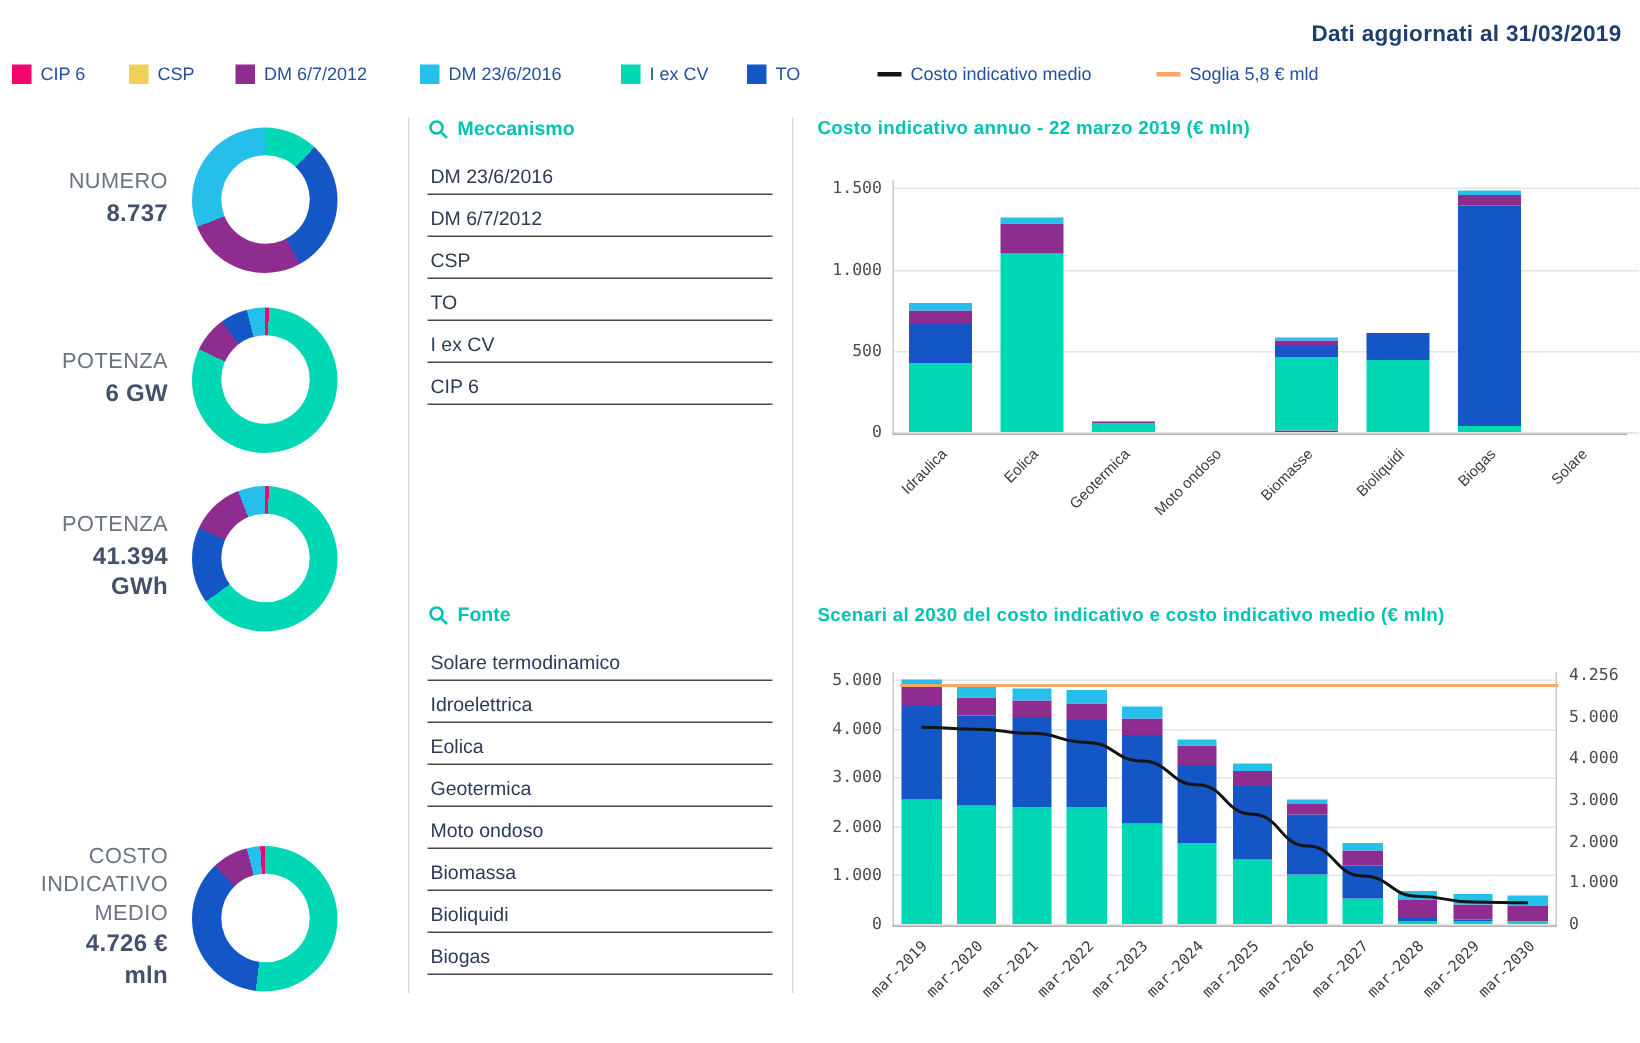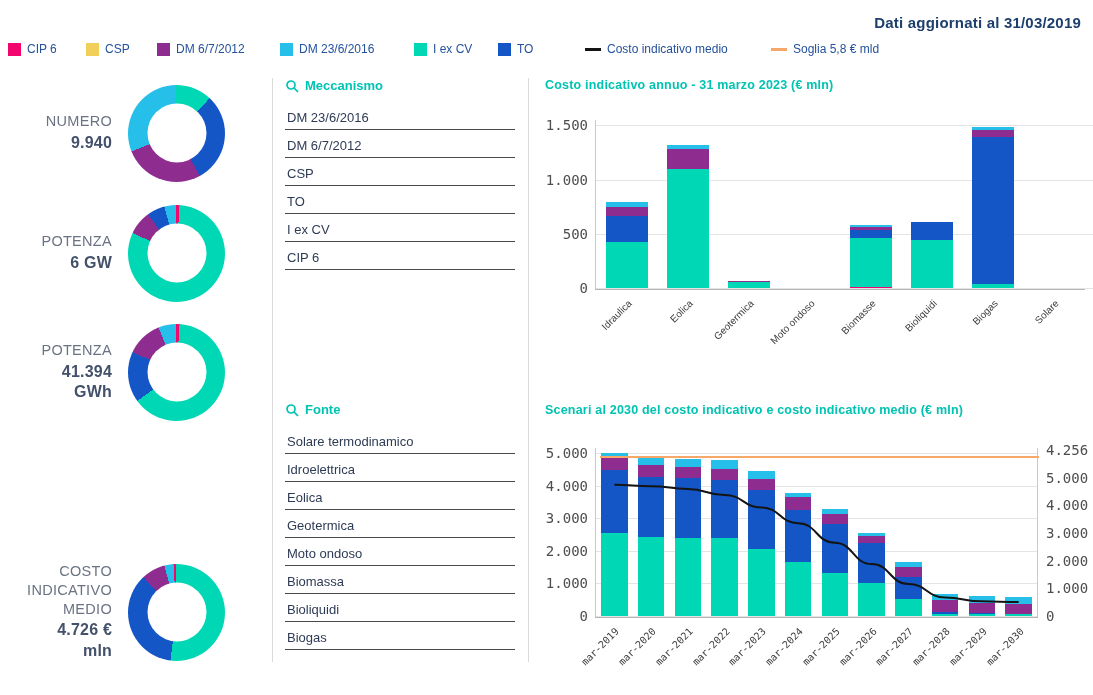--- a/index.html
+++ b/index.html
@@ -34,21 +34,21 @@
   .filter-item { font-size:13px; color:#2e3b55; padding:5px 2px 4px 2px; border-bottom:1px solid #4a4a4a; margin-bottom:3px; cursor:pointer; }
 
   
   .chart { position:absolute; left:545px; width:548px; }
   .chart-title { font-size:12.5px; font-weight:bold; color:#00c3b3; letter-spacing:.2px; }
   .plot { position:absolute; background:#fff; }
   .plot1 { left:50px; top:42px; width:490px; height:170px; border-left:1px solid #c9c9c9; border-bottom:2px solid #b5b5b5; }
   .plot2 { left:50px; top:45px; width:443px; height:170px; border-left:1px solid #c9c9c9; border-right:1px solid #c9c9c9; border-bottom:2px solid #b5b5b5; }
   .gridline { position:absolute; left:0; right:-8px; height:1px; background:#e4e4e4; }
   .plot2 .gridline { right:0; }
-  .ytick { position:absolute; right:calc(100% + 8px); transform:translateY(-50%); font-family:"DejaVu Sans Mono", monospace; font-size:14px; color:#4d4d4d; white-space:nowrap; }
+  .ytick { position:absolute; right:calc(100% + 8px); transform:translateY(-50%); font-family:"DejaVu Sans Mono", monospace; font-size:11px; color:#4d4d4d; white-space:nowrap; }
   .ytick.right { right:auto; left:calc(100% + 9px); }
   .barseg { position:absolute; }
   .xtick { position:absolute; white-space:nowrap; font-size:10px; color:#3c3c3c; transform:translate(-100%,0) rotate(-45deg); transform-origin:right center; font-family:"DejaVu Sans Mono", monospace; }
   .xtick.word { font-family:"Liberation Sans", sans-serif; font-size:10px; }
   .threshold { position:absolute; left:4px; right:-2px; height:2px; background:#f7a868; }
   .linesvg { position:absolute; left:0; top:0; overflow:visible; pointer-events:none; }
 </style>
 </head>
 <body>
 
@@ -90,21 +90,21 @@
         <span class="lg-label">Soglia 5,8 € mld</span>
       </div>
     </div>
 
   <div class="vdivider" style="left:272px"></div>
   <div class="vdivider" style="left:528px"></div>
 
   <div class="kpi-row" style="top:78px;height:110px">
     <div class="kpi-text">
       <div class="kpi-label">NUMERO</div>
-      <div class="kpi-value">9.940</div>
+      <div class="kpi-value">8.737</div>
     </div>
     <div class="donut" style="background: conic-gradient(rgb(0, 215, 180) 0deg, rgb(0, 215, 180) 43.2deg, rgb(20, 86, 198) 43.2deg, rgb(20, 86, 198) 151.2deg, rgb(142, 44, 144) 151.2deg, rgb(142, 44, 144) 248.4deg, rgb(37, 191, 233) 248.4deg, rgb(37, 191, 233) 360deg);"></div>
   </div>
   <div class="kpi-row" style="top:198px;height:110px">
     <div class="kpi-text">
       <div class="kpi-label">POTENZA</div>
       <div class="kpi-value">6 GW</div>
     </div>
     <div class="donut" style="background: conic-gradient(rgb(242, 6, 110) 0deg, rgb(242, 6, 110) 3.6deg, rgb(0, 215, 180) 3.6deg, rgb(0, 215, 180) 295.2deg, rgb(142, 44, 144) 295.2deg, rgb(142, 44, 144) 324deg, rgb(20, 86, 198) 324deg, rgb(20, 86, 198) 345.6deg, rgb(37, 191, 233) 345.6deg, rgb(37, 191, 233) 360deg);"></div>
   </div>
@@ -159,21 +159,21 @@
         <div class="filter-item">Eolica</div>
         <div class="filter-item">Geotermica</div>
         <div class="filter-item">Moto ondoso</div>
         <div class="filter-item">Biomassa</div>
         <div class="filter-item">Bioliquidi</div>
         <div class="filter-item">Biogas</div>
       </div>
   </div>
 
   <div class="chart" style="top:78px;height:260px">
-    <div class="chart-title">Costo indicativo annuo - 31 marzo 2023 (€ mln)</div>
+    <div class="chart-title">Costo indicativo annuo - 22 marzo 2019 (€ mln)</div>
     <div class="plot plot1">
         <div class="gridline" style="top: 168px;"></div>
         <div class="ytick" style="top: 168px;">0</div>
         <div class="gridline" style="top: 113.806px;"></div>
         <div class="ytick" style="top: 113.806px;">500</div>
         <div class="gridline" style="top: 59.6129px;"></div>
         <div class="ytick" style="top: 59.6129px;">1.000</div>
         <div class="gridline" style="top: 5.41935px;"></div>
         <div class="ytick" style="top: 5.41935px;">1.500</div>
         <div class="barseg" style="left: 9.5625px; width: 42px; bottom: 0px; height: 45.5226px; background: rgb(0, 215, 180);"></div>

